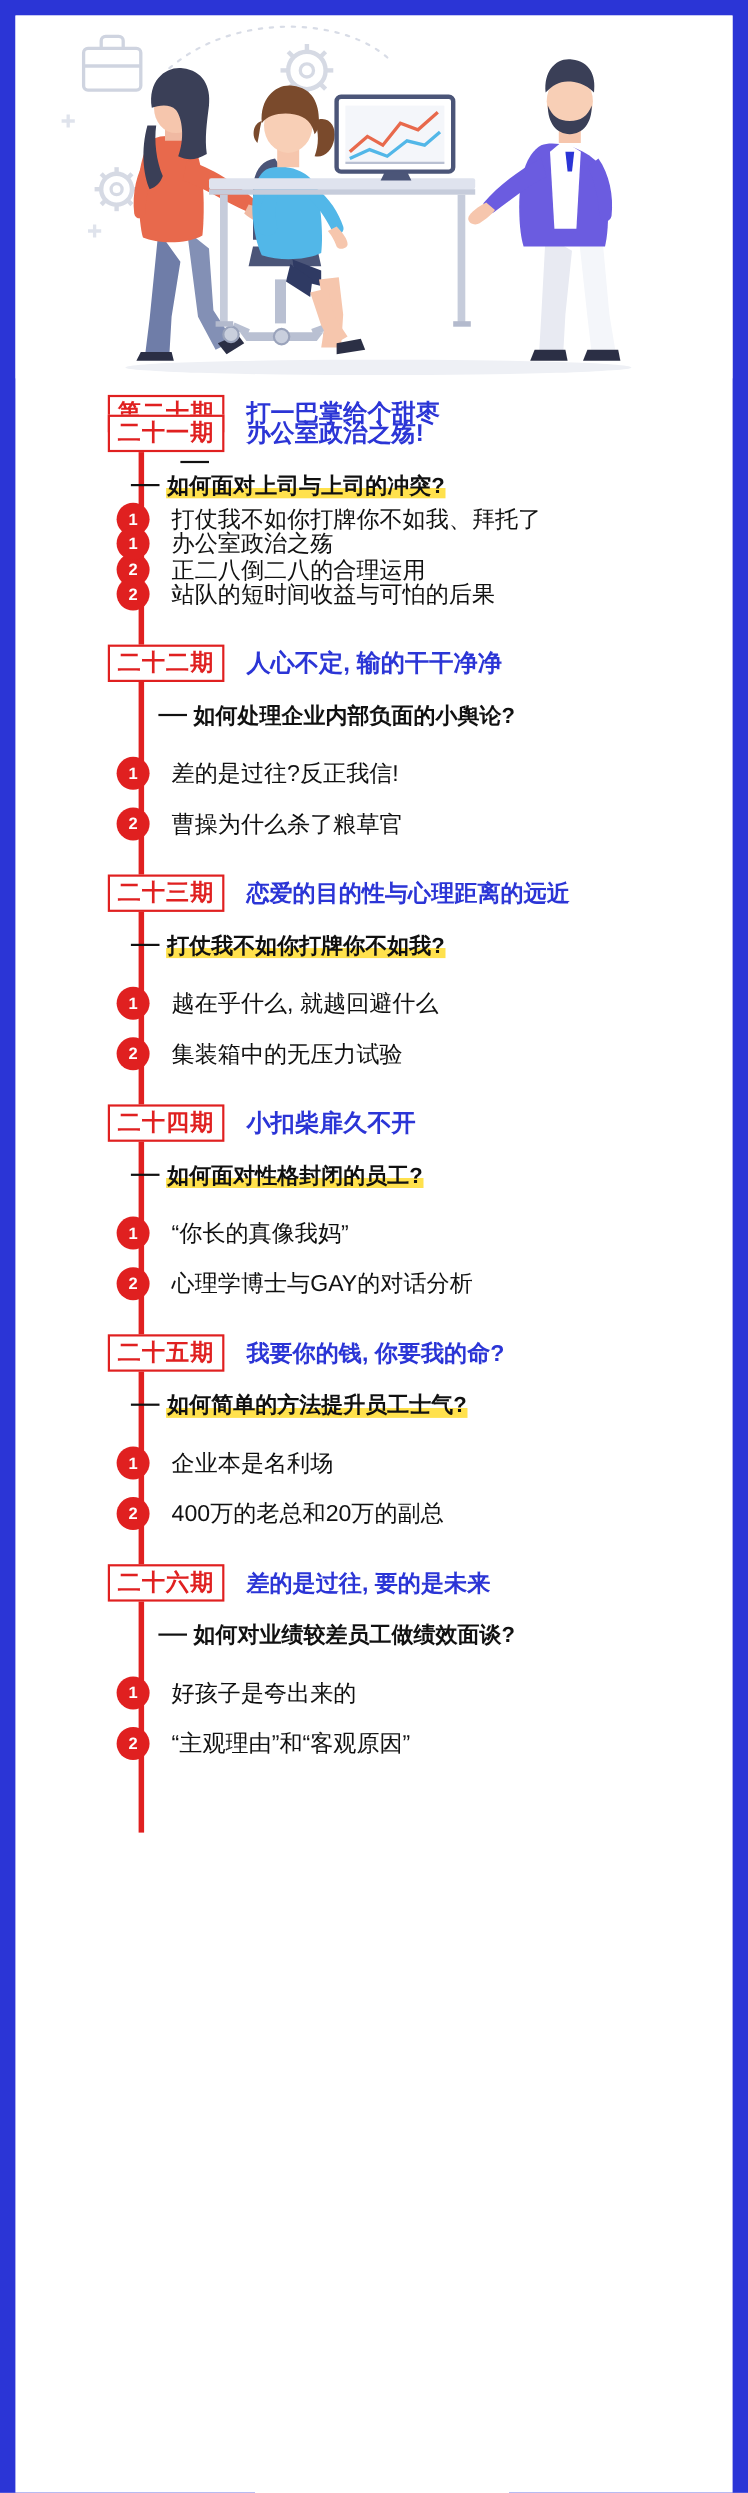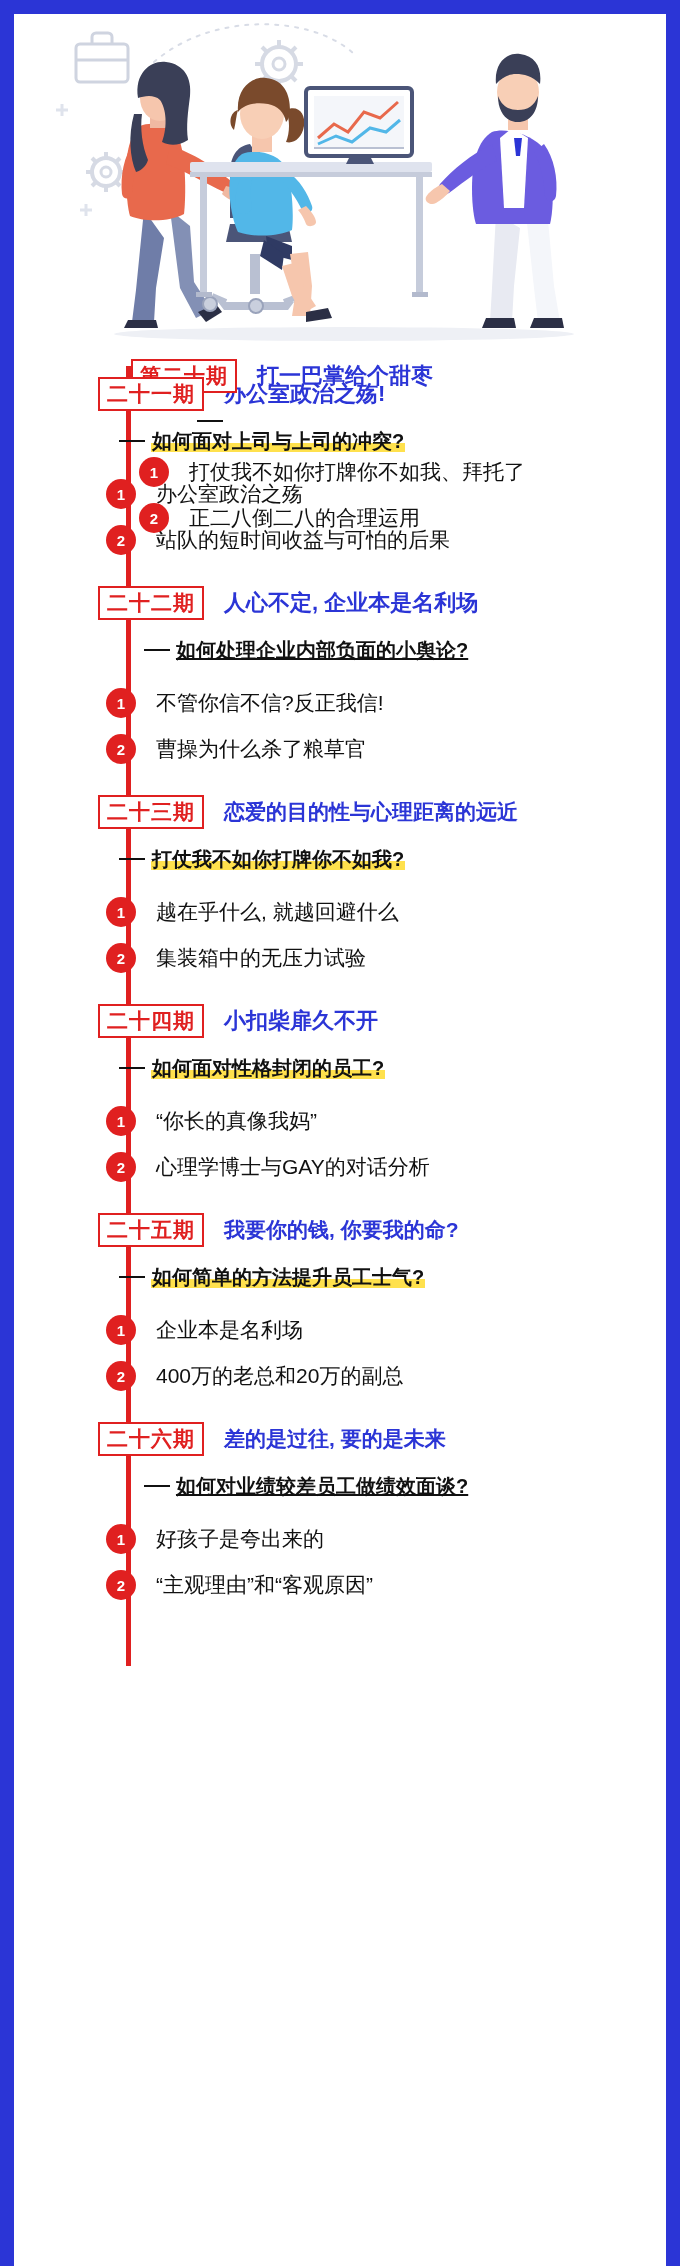--- a/index.html
+++ b/index.html
@@ -97,21 +97,21 @@
     height: 2px;
     background: #111111;
     vertical-align: 6px;
     margin-right: 6px;
   }
   .ep-sub .hl {
     background: linear-gradient(to top, #ffe14d 0 9px, transparent 9px);
     padding: 0 1px;
   }
   .ep-sub.indent2 { padding-left: 105px; }
-  .ep-sub.indent3 { padding-left: 130px; text-decoration: underline; }
+  .ep-sub.indent3 { padding-left: 130px; }
 
   .points {
     margin-top: 16px;
   }
   .point {
     position: relative;
     display: flex;
     align-items: center;
     height: 46px;
     padding-left: 92px;
@@ -131,21 +131,21 @@
     justify-content: center;
     z-index: 3;
   }
   .point-text {
     margin-left: 50px;
     font-size: 21px;
     color: #111111;
     white-space: nowrap;
   }
 
-  .spacer-top { height: 18px; padding-left: 33px; }
+  .spacer-top { height: 18px; }
 </style>
 </head>
 <body>
 
 <div class="page">
   <div class="card">
 
     <div class="hero">
       <svg width="652" height="330" viewBox="0 0 652 330" xmlns="http://www.w3.org/2000/svg">
 
@@ -333,27 +333,27 @@
           <div class="point">
             <span class="num">2</span>
             <span class="point-text">站队的短时间收益与可怕的后果</span>
           </div>
         </div>
       </div>
 
       <div class="block">
         <div class="ep-head">
           <span class="ep-badge">二十二期</span>
-          <span class="ep-title">人心不定, 企业本是名利场</span>
+          <span class="ep-title">人心不定, 输的干干净净</span>
         </div>
         <div class="ep-sub indent3"><span class="dash"></span><span>如何处理企业内部负面的小舆论?</span></div>
         <div class="points">
           <div class="point">
             <span class="num">1</span>
-            <span class="point-text">不管你信不信?反正我信!</span>
+            <span class="point-text">差的是过往?反正我信!</span>
           </div>
           <div class="point">
             <span class="num">2</span>
             <span class="point-text">曹操为什么杀了粮草官</span>
           </div>
         </div>
       </div>
 
       <div class="block">
         <div class="ep-head">

